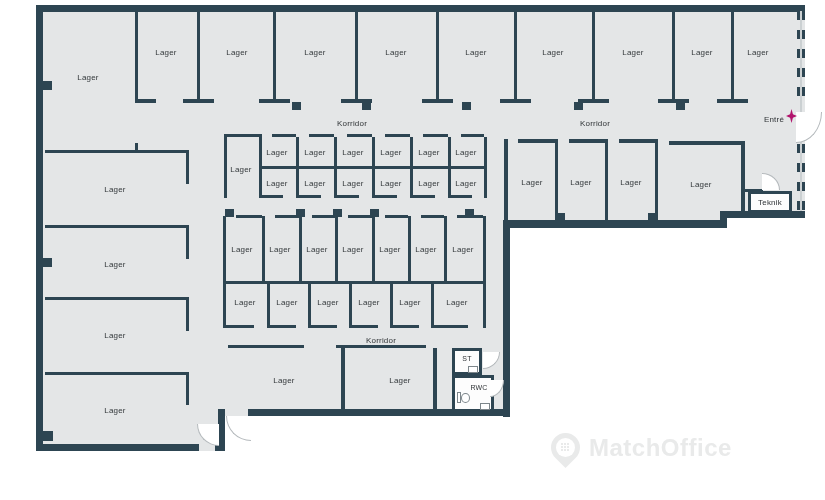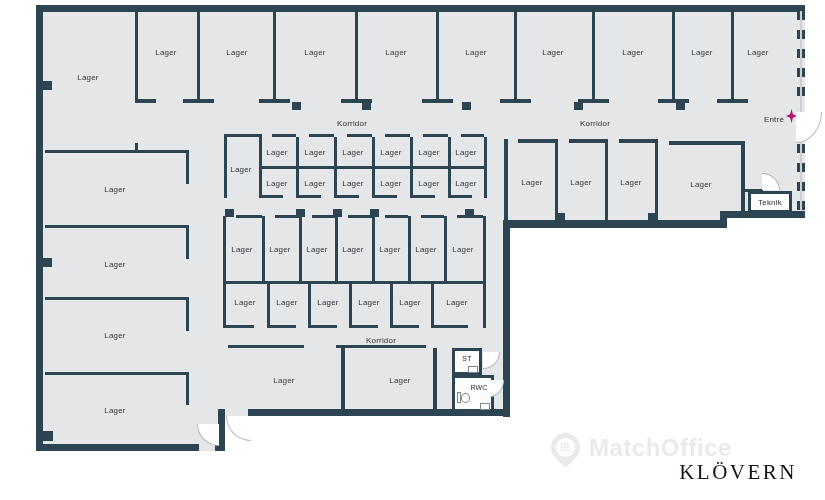--- a/index.html
+++ b/index.html
@@ -253,15 +253,14 @@
 
   <div class="arc sw" style="left:197px;top:424px;width:22px;height:22px;"></div>
   <div class="arc sw" style="left:226px;top:416px;width:25px;height:25px;"></div>
 
   <div class="pin">
     <div class="pin-inner"></div>
   </div>
   <div class="pin-glyph" style="left:560px;top:442px;position:absolute;"></div>
   <div class="wm-text">MatchOffice</div>
 
-  <div class="logo">KLÖVERN</div>
 
 </div>
 
 </body></html>

